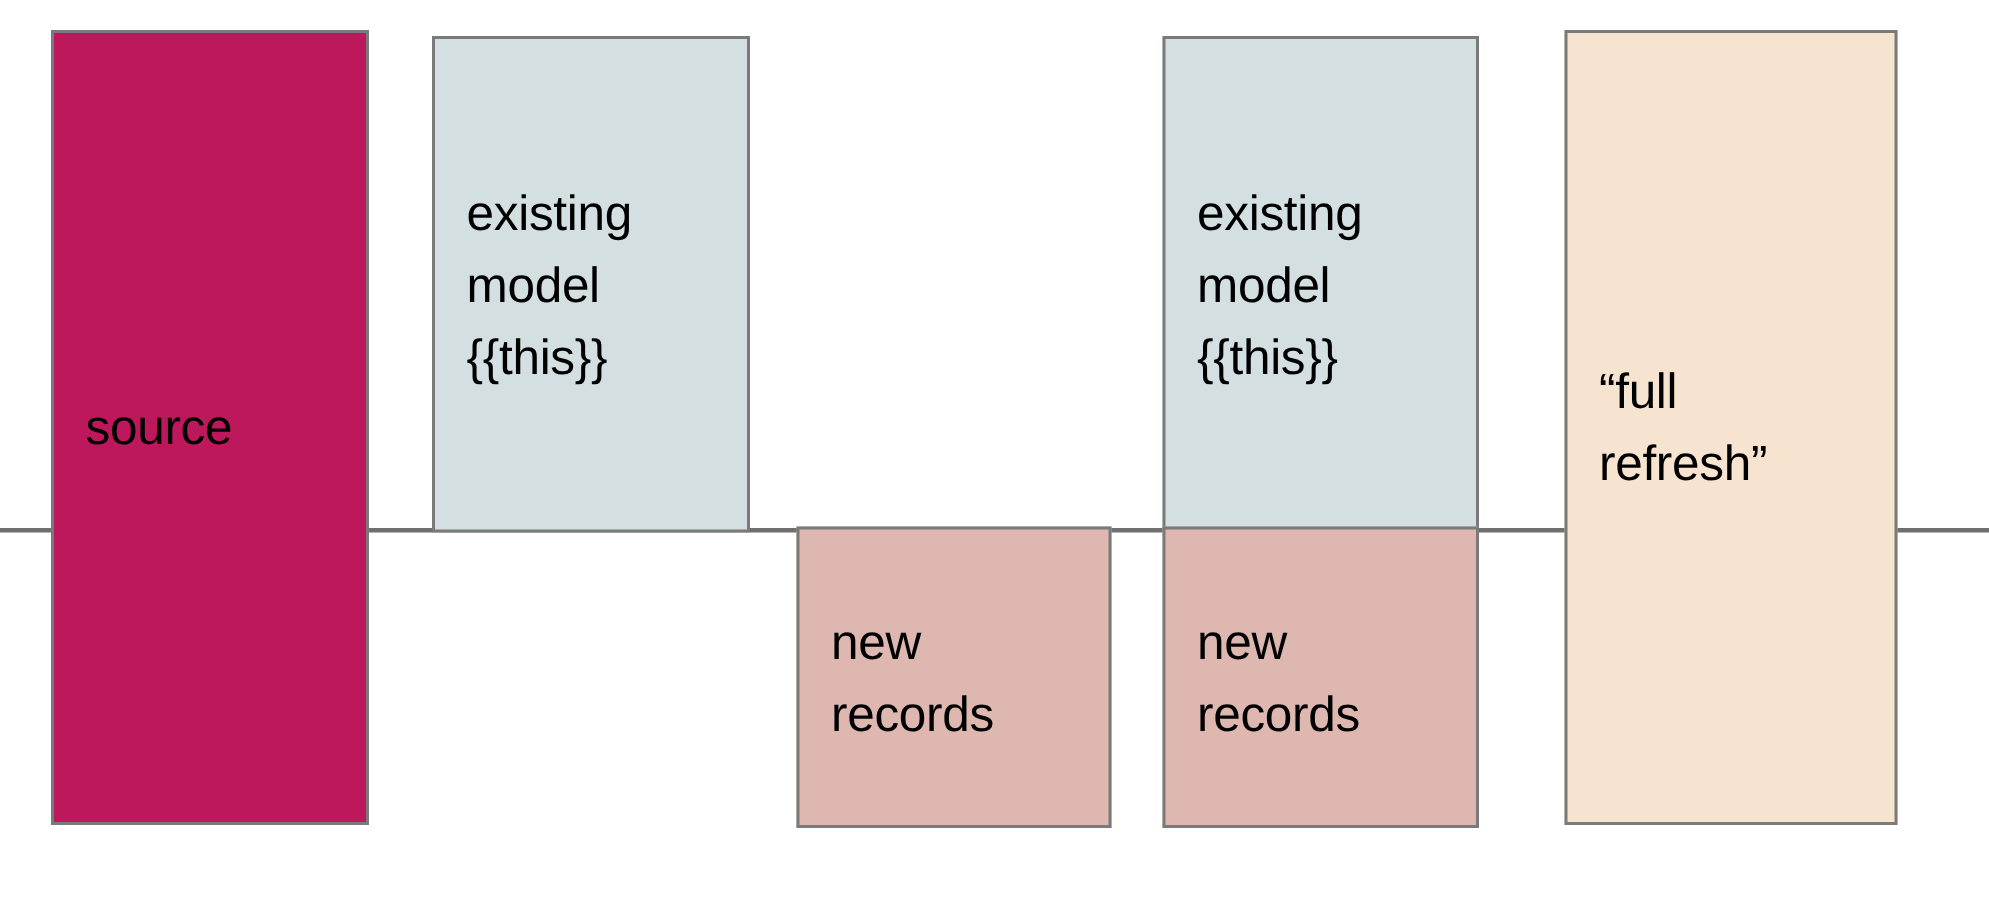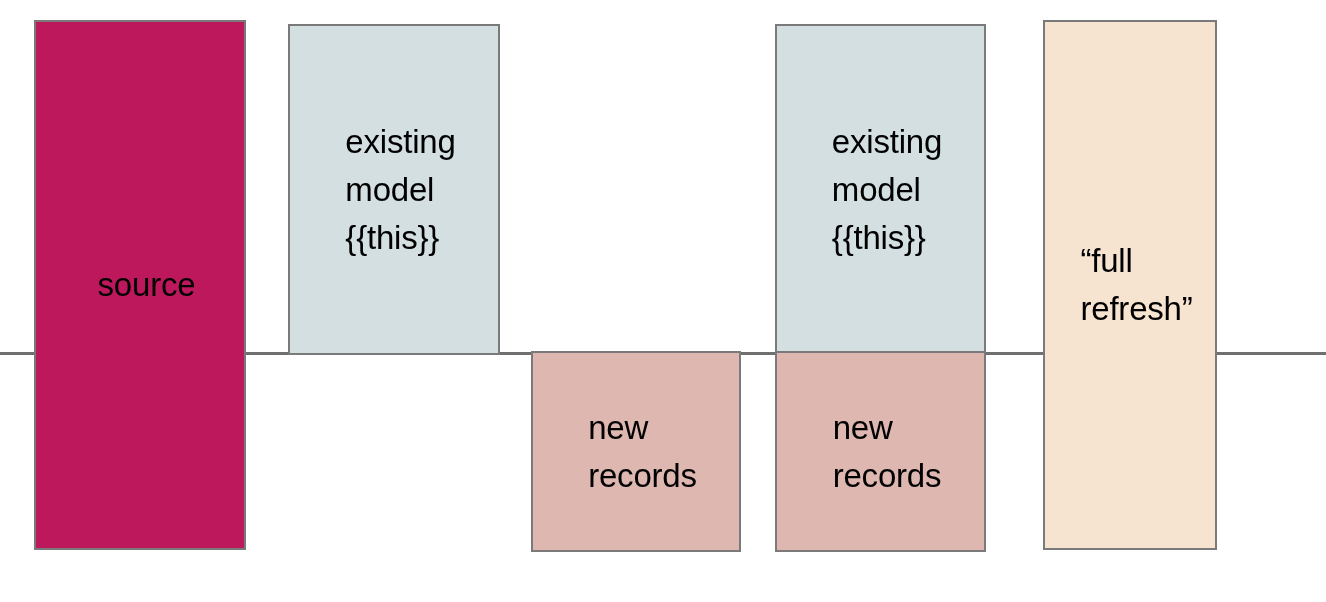--- a/index.html
+++ b/index.html
@@ -19,39 +19,39 @@
     position: absolute;
     background: #6f6f6f;
   }
   .box {
     position: absolute;
     box-sizing: border-box;
     border: 2px solid #7a7a7a;
     display: flex;
     flex-direction: column;
     justify-content: center;
-    align-items: center;
+    align-items: flex-start;
     padding-left: 21px;
     padding-right: 8px;
   }
   .box-label {
     font-size: 33px;
     line-height: 48px;
     color: #000000;
     white-space: pre-line;
     text-align: left;
     letter-spacing: -0.2px;
   }
   
   #box-source       { left: 34px;   top: 20px;  width: 212px; height: 530px; }
   #box-existing-1   { left: 288px;  top: 24px;  width: 212px; height: 331px; }
   #box-new-1        { left: 531px;  top: 351px; width: 210px; height: 201px; }
   #box-existing-2   { left: 775px;  top: 24px;  width: 211px; height: 331px; }
   #box-new-2        { left: 775px;  top: 351px; width: 211px; height: 201px; }
-  #box-full-refresh { left: 1043px; top: 20px;  width: 174px; height: 530px; }
+  #box-full-refresh { left: 1043px; top: 20px;  width: 222px; height: 530px; }
 
   #divider-line { left: 0px; top: 352px; width: 1326px; height: 3px; }
 </style>
 </head>
 <body>
 
 <div id="canvas">
 
   <div class="divider" id="divider-line"></div>
 

